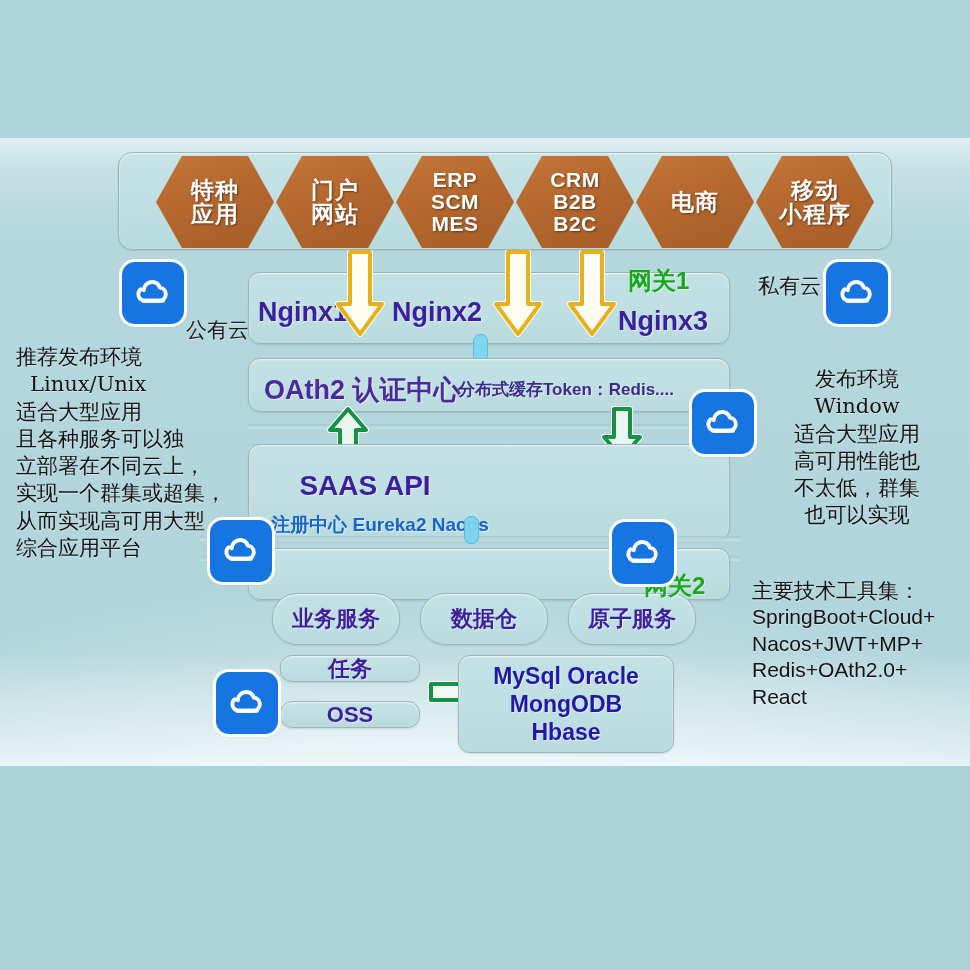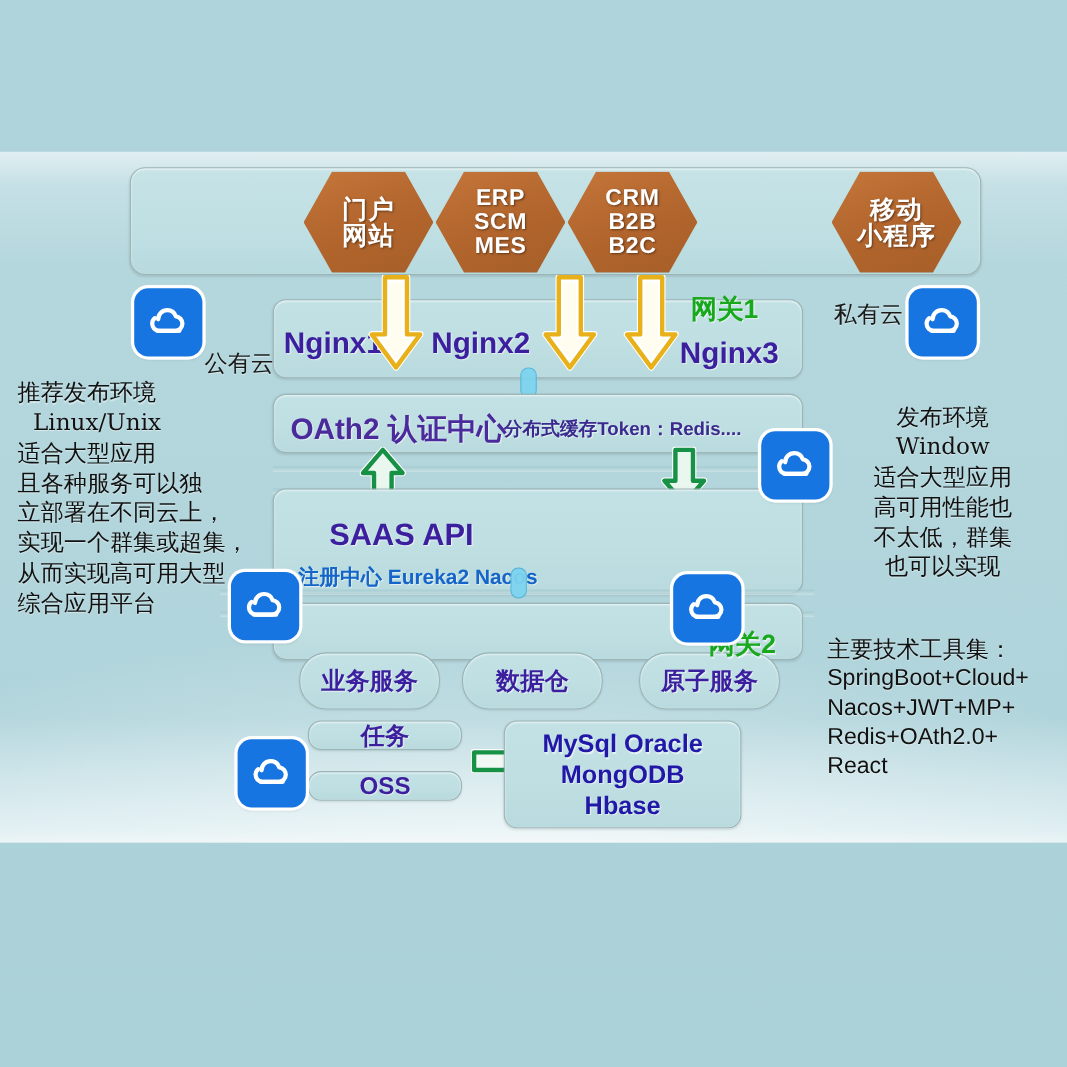--- a/index.html
+++ b/index.html
@@ -132,33 +132,43 @@
 </head>
 <body>
 
 <div id="stage">
 
   <div class="panel"></div>
   <div class="panel-sheen"></div>
 
   <div class="rbox" id="hex-row"></div>
 
+  <div class="hexwrap" style="left:156px;">
+    <div class="hex">
+        <span class="cn"><span>特种</span><br><span>应用</span></span>
+      </div>
+  </div>
   <div class="hexwrap" style="left:276px;">
     <div class="hex">
         <span class="cn"><span>门户</span><br><span>网站</span></span>
       </div>
   </div>
   <div class="hexwrap" style="left:396px;">
     <div class="hex">
         <span class="en"><span>ERP</span><br><span>SCM</span><br><span>MES</span></span>
       </div>
   </div>
   <div class="hexwrap" style="left:516px;">
     <div class="hex">
         <span class="en"><span>CRM</span><br><span>B2B</span><br><span>B2C</span></span>
+      </div>
+  </div>
+  <div class="hexwrap" style="left:636px;">
+    <div class="hex">
+        <span class="cn"><span>电商</span></span>
       </div>
   </div>
   <div class="hexwrap" style="left:756px;">
     <div class="hex">
         <span class="cn"><span>移动</span><br><span>小程序</span></span>
       </div>
   </div>
 
   <div class="rbox" id="gw1-box"></div>
 
@@ -233,21 +243,21 @@
   <div class="hline" style="left:200px;top:556px;width:540px;"></div>
   <div class="pill" style="left:464px;top:516px;height:26px;"></div>
 
   <div class="rbox" id="svc-band"></div>
   <div class="rbox svc" style="left:272px;width:128px;">
     <span>业务服务</span>
   </div>
   <div class="rbox svc" style="left:420px;width:128px;">
     <span>数据仓</span>
   </div>
-  <div class="rbox svc" style="left:568px;width:128px;margin-left:13px;">
+  <div class="rbox svc" style="left:568px;width:128px;">
     <span>原子服务</span>
   </div>
 
   <div class="cloud" style="left:210px;top:520px;">
     <svg viewBox="0 0 48 48">
       <path d="M14 21c0-5 4-9 9-9 4 0 7.3 2.6 8.5 6.2 3.6.3 6.5 3.4 6.5 7.1 0 3.9-3.2 7.1-7.1 7.1H15c-3.9 0-7-3.2-7-7.1 0-2.2 1-4.1 2.6-5.4" fill="none" stroke="#ffffff" stroke-width="4.2" stroke-linecap="round" stroke-linejoin="round"></path>
       <path d="M13 32.5h22" fill="none" stroke="#ffffff" stroke-width="4.2" stroke-linecap="round"></path>
     </svg>
   </div>
   <div id="gw2-label">网关2</div>

